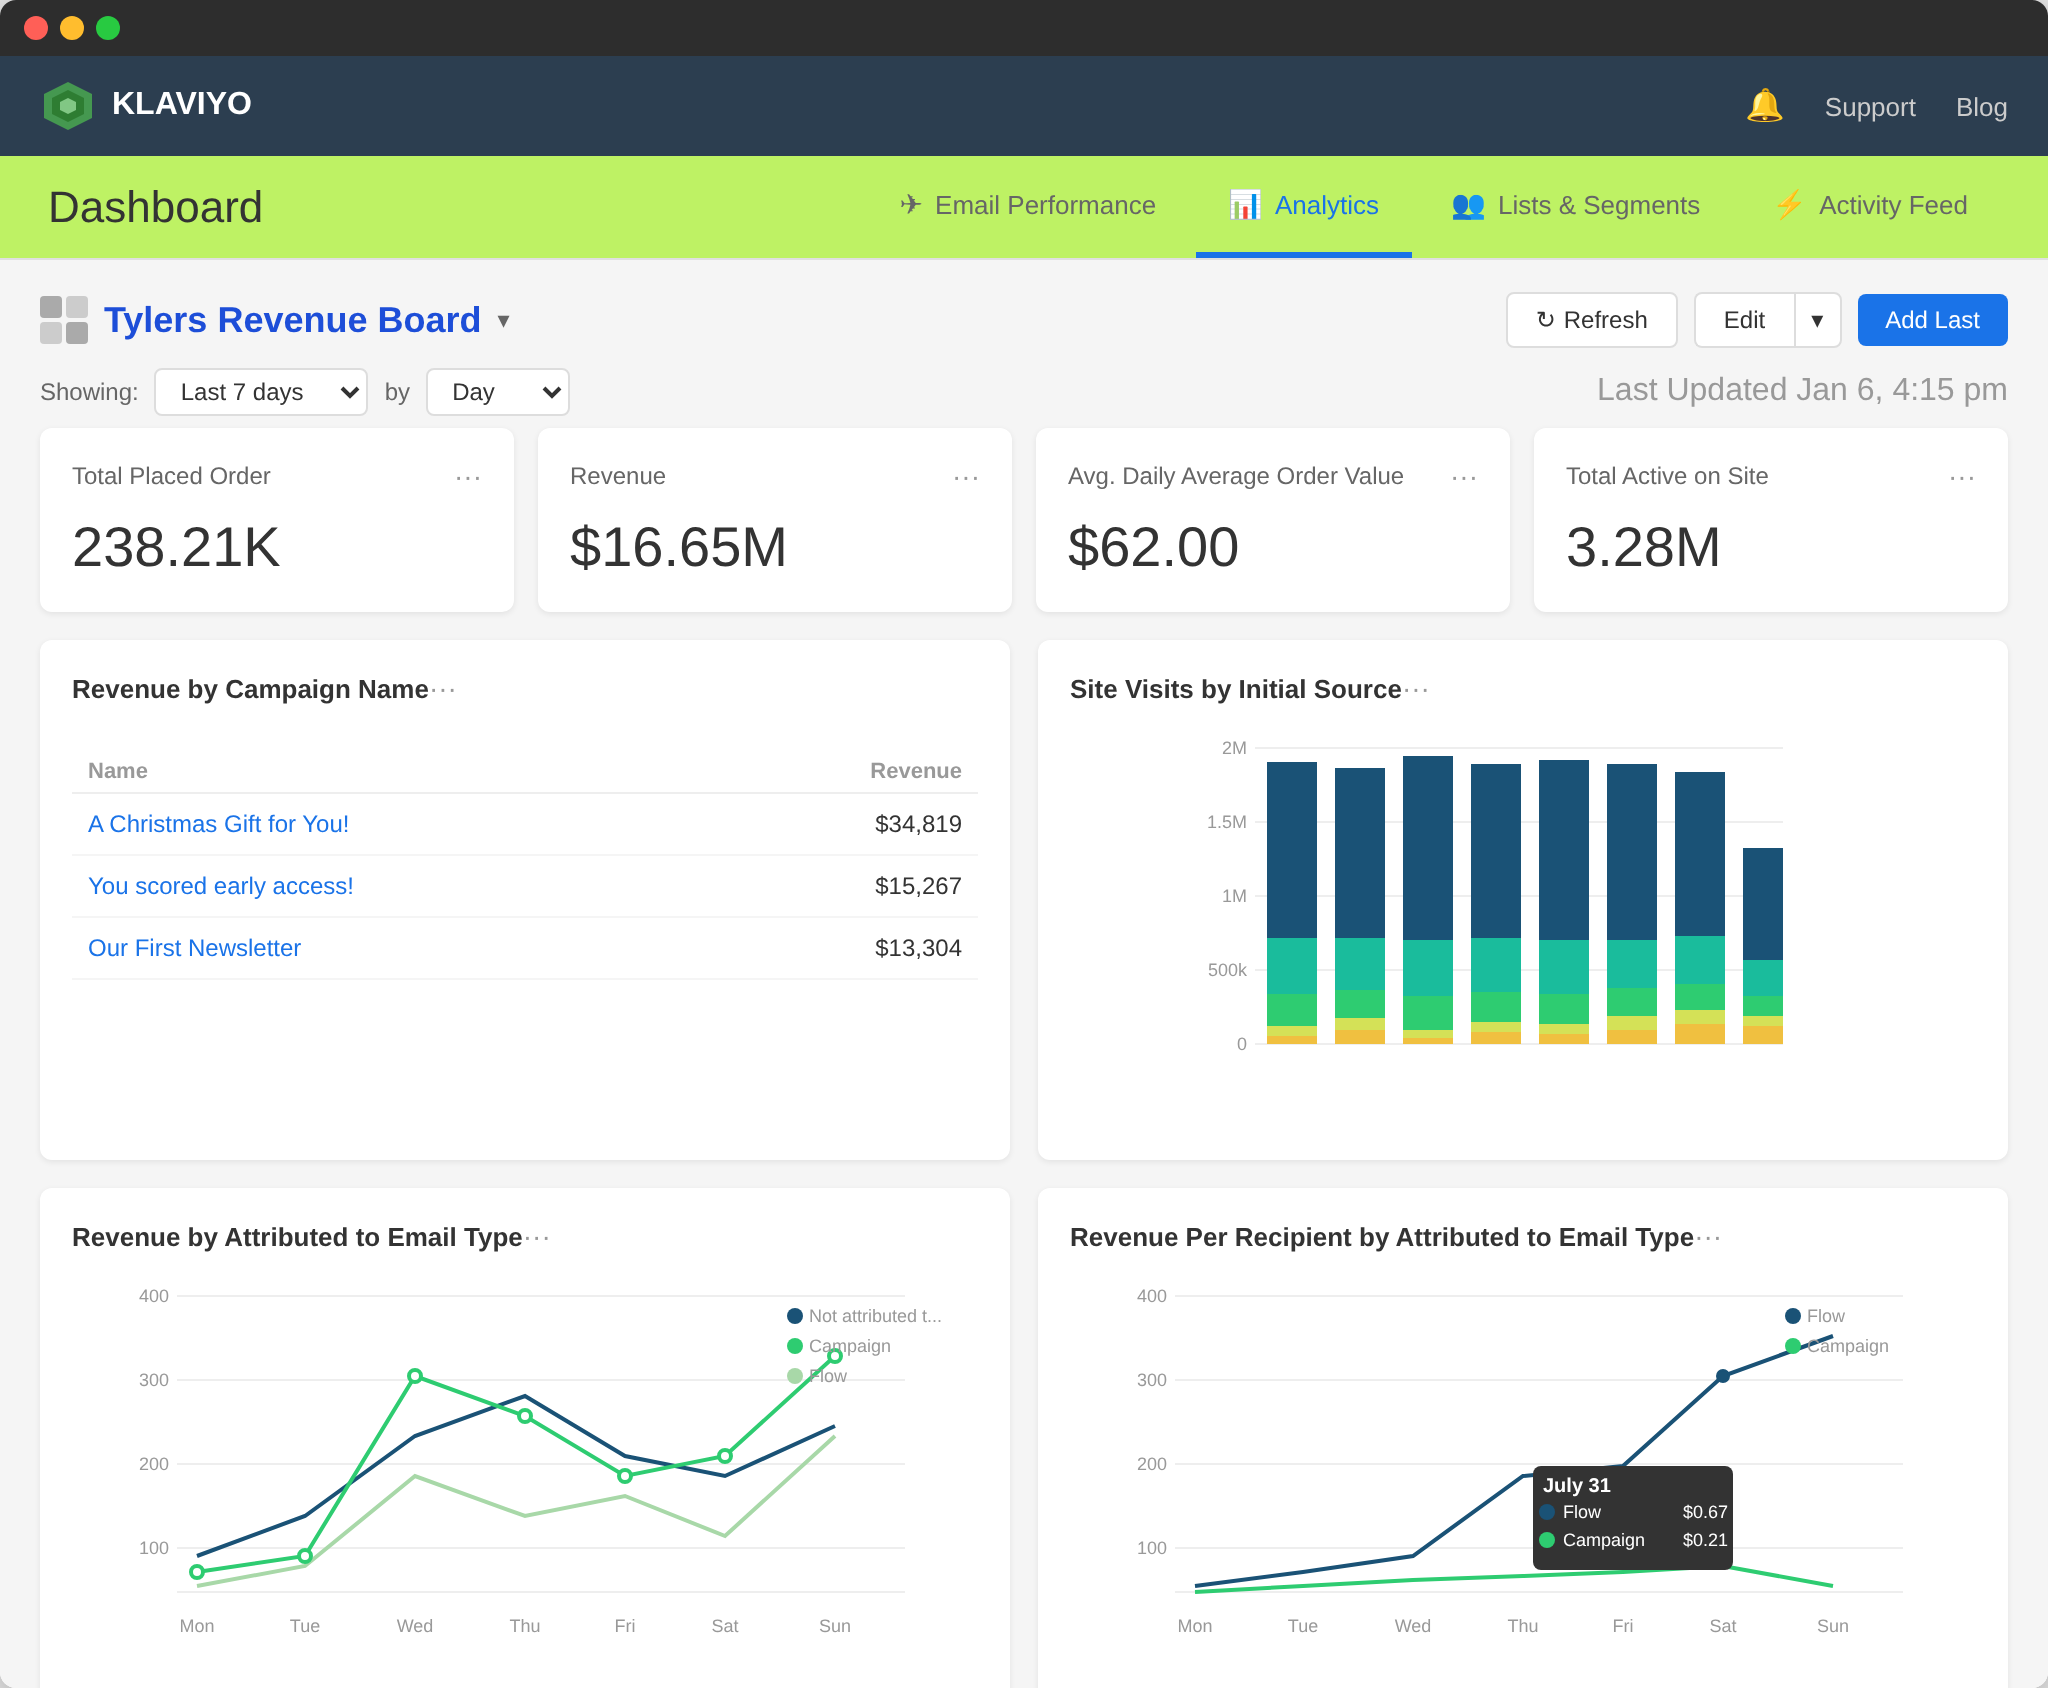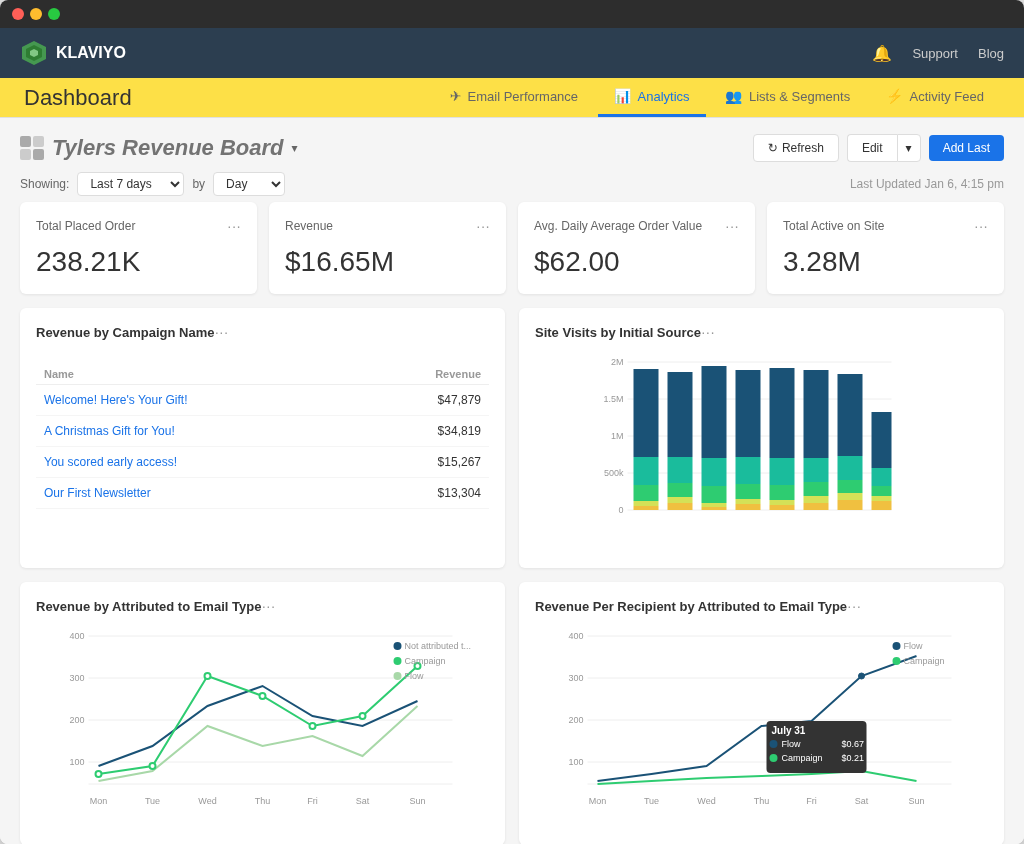--- a/index.html
+++ b/index.html
@@ -42,23 +42,23 @@
       flex-shrink: 0;
     }
     .navbar-logo { display: flex; align-items: center; gap: 8px; color: #fff; font-weight: 700; font-size: 16px; }
     .logo-icon { width: 28px; height: 28px; }
     .navbar-right { display: flex; align-items: center; gap: 20px; color: #ccc; font-size: 13px; }
     .navbar-right span { cursor: pointer; }
     .bell-icon { font-size: 16px; color: #ccc; }
 
     
     .subheader {
-      background: #fde047;
+      background: #bef264;
       border-bottom: 1px solid #e0e0e0;
-      height: 40px;
+      height: 52px;
       display: flex;
       align-items: center;
       padding: 0 24px;
       justify-content: space-between;
       flex-shrink: 0;
     }
     .page-title { font-size: 22px; font-weight: 400; color: #333; }
     .nav-tabs { display: flex; align-items: center; gap: 4px; height: 100%; }
     .nav-tab {
       padding: 0 16px;
@@ -85,21 +85,21 @@
     
     .board-header {
       display: flex;
       align-items: center;
       justify-content: space-between;
       margin-bottom: 10px;
     }
     .board-title-row { display: flex; align-items: center; gap: 8px; }
     .board-icon { width: 24px; height: 24px; display: grid; grid-template-columns: 1fr 1fr; gap: 2px; }
     .board-icon-sq { background: #bbb; border-radius: 2px; }
-    .board-title { font-size: 22px; font-weight: 600; color: #737373; font-style: italic; }
+    .board-title { font-size: 18px; font-weight: 600; color: #1d4ed8; }
     .dropdown-arrow { color: #666; font-size: 12px; cursor: pointer; }
 
     .board-actions { display: flex; align-items: center; gap: 8px; }
     .btn { padding: 6px 14px; border-radius: 4px; font-size: 12px; cursor: pointer; border: 1px solid #ddd; background: #fff; color: #333; display: flex; align-items: center; gap: 4px; }
     .btn-primary { background: #1a73e8; color: #fff; border: none; }
     .btn-split { display: flex; }
     .btn-split .btn-main { border-radius: 4px 0 0 4px; border-right: none; }
     .btn-split .btn-arrow { border-radius: 0 4px 4px 0; padding: 6px 8px; }
 
     
@@ -113,21 +113,21 @@
     }
     .showing-select {
       padding: 3px 8px;
       border: 1px solid #ddd;
       border-radius: 4px;
       background: #fff;
       font-size: 12px;
       color: #333;
       cursor: pointer;
     }
-    .last-updated { margin-left: auto; font-size: 12px; color: #999; }
+    .last-updated { margin-left: auto; font-size: 16px; color: #999; }
 
     
     .stat-cards { display: grid; grid-template-columns: repeat(4, 1fr); gap: 12px; margin-bottom: 14px; }
     .stat-card {
       background: #fff;
       border-radius: 6px;
       padding: 16px;
       box-shadow: 0 1px 3px rgba(0,0,0,0.08);
     }
     .stat-card-header { display: flex; justify-content: space-between; align-items: center; margin-bottom: 12px; }
@@ -301,24 +301,20 @@
           <span class="stat-card-menu">···</span>
         </div>
         <table class="campaign-table">
           <thead>
             <tr>
               <th>Name</th>
               <th>Revenue</th>
             </tr>
           </thead>
           <tbody id="campaign-tbody">
-          <tr>
-      <td><a class="campaign-link">Welcome! Here's Your Gift!</a></td>
-      <td>$47,879</td>
-    </tr>
               <tr>
       <td><a class="campaign-link">A Christmas Gift for You!</a></td>
       <td>$34,819</td>
     </tr>
               <tr>
       <td><a class="campaign-link">You scored early access!</a></td>
       <td>$15,267</td>
     </tr>
               <tr>
       <td><a class="campaign-link">Our First Newsletter</a></td>

